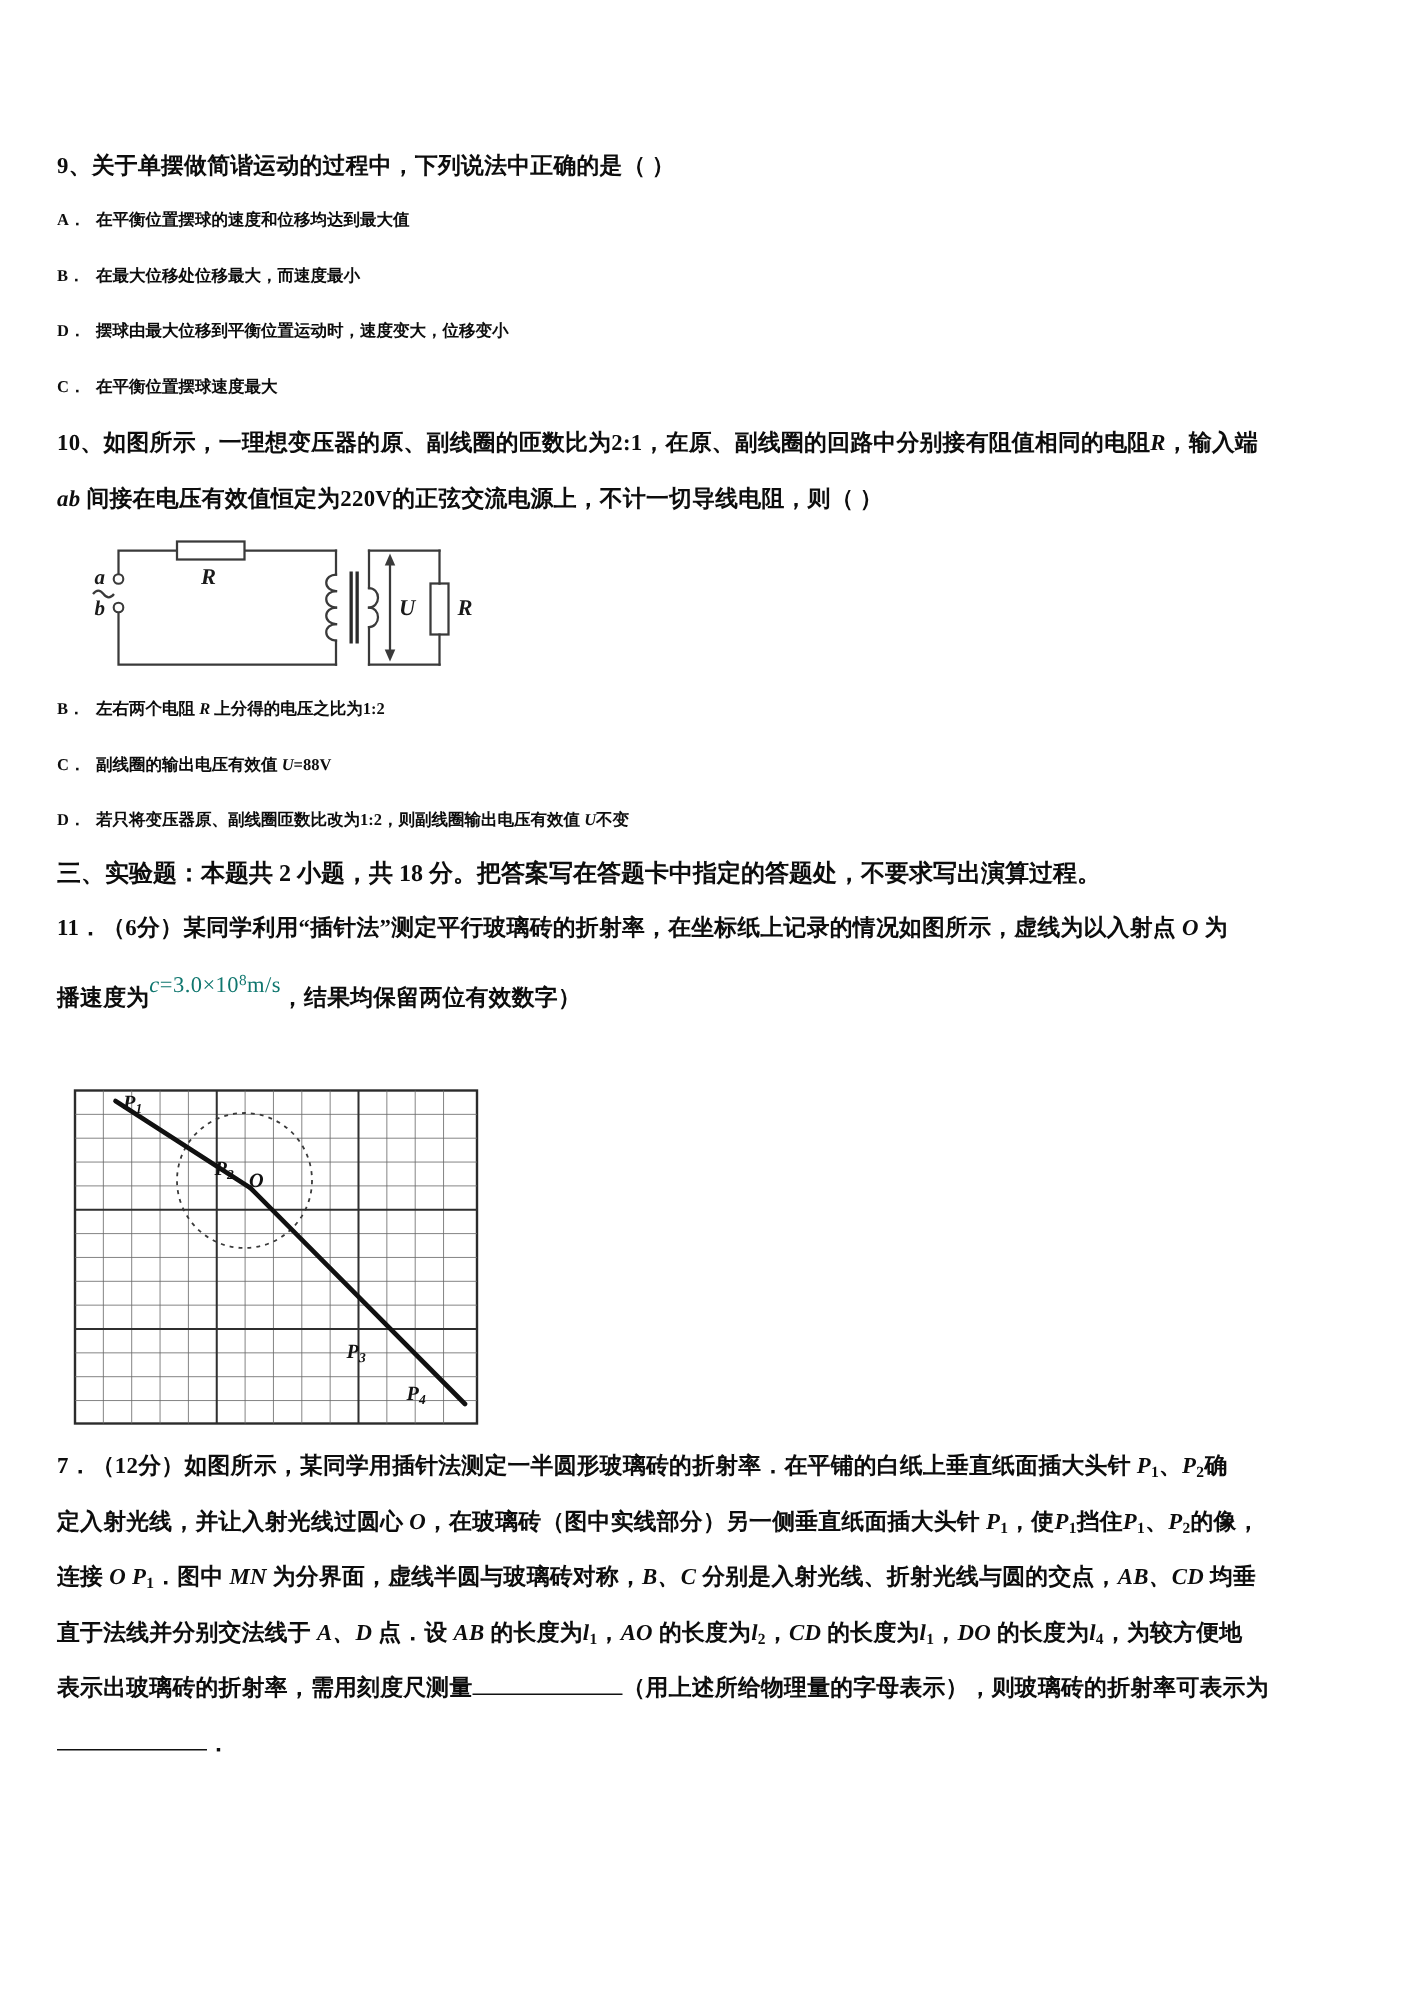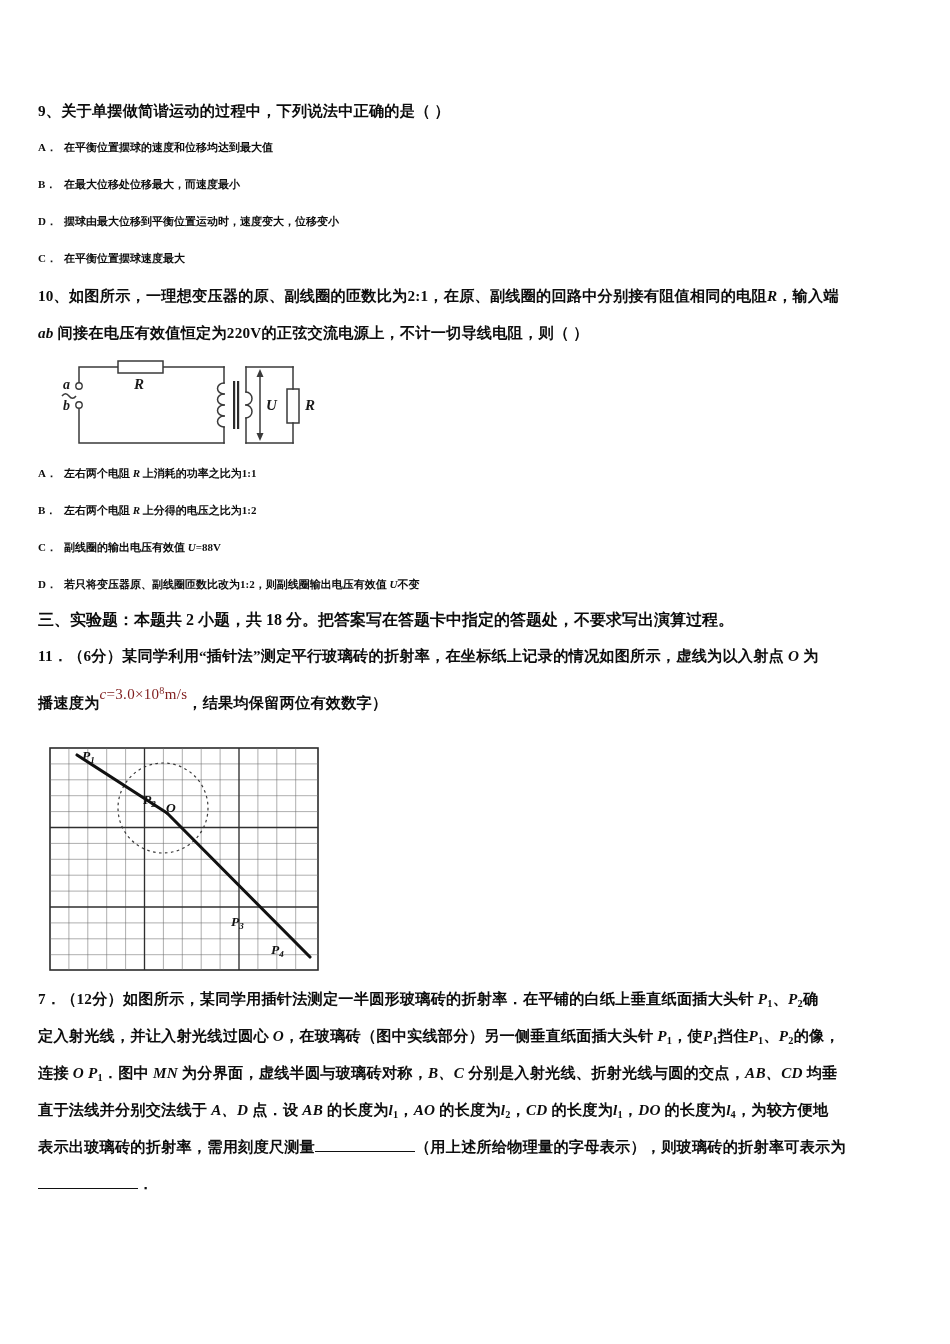--- a/index.html
+++ b/index.html
@@ -80,38 +80,38 @@
   
   .formula {
     display: inline-block;
     font-family: "Liberation Serif", serif;
     font-style: italic;
     font-size: 15px;
     font-weight: 400;
     position: relative;
     top: -9px;
     letter-spacing: 0.3px;
-    color: #7f1d1d;
+    color: #0f766e;
   }
   .formula .up { font-style: normal; }
 
   
   .circuit-fig {
     position: relative;
     width: 270px;
     height: 92px;
     margin: 8px 0 4px 18px;
   }
 
   
   .grid-fig {
     position: relative;
     width: 278px;
     height: 230px;
-    margin: 14px 0 4px 8px;
+    margin: 30px 0 4px 8px;
     text-decoration: underline;
   }
 </style>
 </head>
 <body>
 
 <div class="page">
   <div class="content">
 
     <div class="q-line">9、关于单摆做简谐运动的过程中，下列说法中正确的是（    ）</div>
@@ -178,23 +178,20 @@
         <path d="M6 37 q3.5 -4.5 7 0 q3.5 4.5 7 0" stroke="#3a3a3a" stroke-width="1.5" fill="none"></path>
 
         <text x="7" y="30" font-family="Liberation Serif, serif" font-size="14" font-style="italic" font-weight="bold" fill="#1a1a1a">a</text>
         <text x="7" y="51" font-family="Liberation Serif, serif" font-size="14" font-style="italic" font-weight="bold" fill="#1a1a1a">b</text>
         <text x="78" y="30" font-family="Liberation Serif, serif" font-size="15" font-style="italic" font-weight="bold" fill="#1a1a1a">R</text>
         <text x="210" y="51" font-family="Liberation Serif, serif" font-size="15" font-style="italic" font-weight="bold" fill="#1a1a1a">U</text>
         <text x="249" y="51" font-family="Liberation Serif, serif" font-size="15" font-style="italic" font-weight="bold" fill="#1a1a1a">R</text>
       </svg>
     </div>
 
-    <div class="opt-line">
-      <span class="opt-label">A．</span><span>左右两个电阻</span> <span class="it">R</span> <span>上消耗的功率之比为</span><span>1:1</span>
-    </div>
     <div class="opt-line">
       <span class="opt-label">B．</span><span>左右两个电阻</span> <span class="it">R</span> <span>上分得的电压之比为</span><span>1:2</span>
     </div>
     <div class="opt-line">
       <span class="opt-label">C．</span><span>副线圈的输出电压有效值</span> <span class="it">U</span><span>=88V</span>
     </div>
     <div class="opt-line">
       <span class="opt-label">D．</span><span>若只将变压器原、副线圈匝数比改为</span><span>1:2</span><span>，则副线圈输出电压有效值</span> <span class="it">U</span><span>不变</span>
     </div>
 

